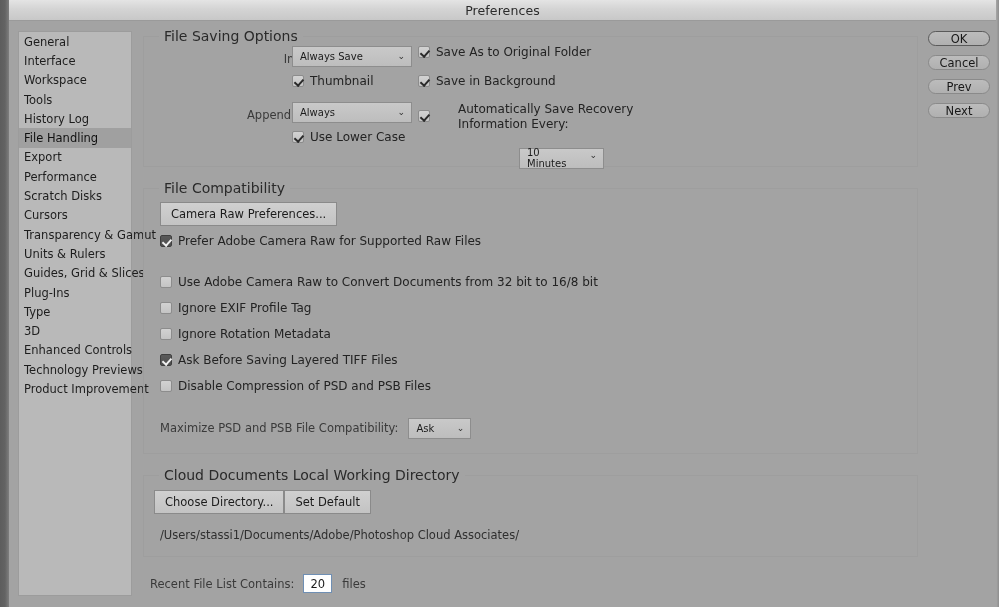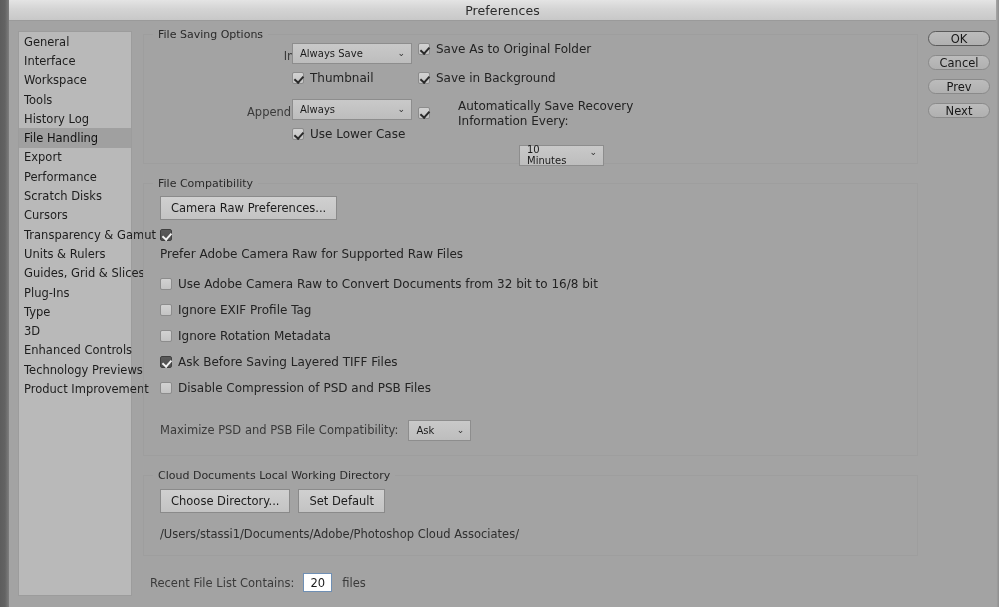--- a/index.html
+++ b/index.html
@@ -81,24 +81,24 @@
   .content { position: absolute; left: 143px; top: 28px; width: 775px; }
 
   fieldset.group {
     border: 1px solid #9e9e9e;
     border-radius: 0;
     margin: 0 0 13px 0;
     padding: 0;
     position: relative;
   }
   fieldset.group > legend {
-    font-size: 11px;
+    font-size: 14px;
     color: #2a2a2a;
     padding: 0 5px;
-    margin-left: 9px;
+    margin-left: 15px;
   }
   .group-body { padding: 2px 10px 12px 10px; }
 
   .lbl { font-size: 11.5px; color: #3a3a3a; }
   .lbl-dark { font-size: 12px; color: #232323; }
 
   
   select.ui-select, .ui-select {
     -webkit-appearance: none; appearance: none;
     background: linear-gradient(to bottom, #c9c9c9 0%, #bdbdbd 100%);
@@ -309,21 +309,21 @@
       </div>
     </fieldset>
 
     <fieldset class="group">
       <legend>File Compatibility</legend>
       <div class="group-body" style="padding-top:6px; padding-bottom:14px;">
 
         <button class="rect-btn" style="margin:0 0 8px 6px;">Camera Raw Preferences...</button>
 
         <div id="compat-checkboxes">
-            <div class="cbrow" style="margin: 0px 0px 16px 6px; flex-direction: column;">
+            <div class="cbrow" style="margin: 0px 0px 27px 6px;">
               <span class="cb checked dark"></span>
               <span class="lbl-dark">Prefer Adobe Camera Raw for Supported Raw Files</span>
             </div>
             <div class="cbrow" style="margin: 0px 0px 12px 6px;">
               <span class="cb"></span>
               <span class="lbl-dark">Use Adobe Camera Raw to Convert Documents from 32 bit to 16/8 bit</span>
             </div>
             <div class="cbrow" style="margin: 0px 0px 12px 6px;">
               <span class="cb"></span>
               <span class="lbl-dark">Ignore EXIF Profile Tag</span>
@@ -351,21 +351,21 @@
             <span class="chev">⌄</span>
           </span>
         </div>
 
       </div>
     </fieldset>
 
     <fieldset class="group">
       <legend>Cloud Documents Local Working Directory</legend>
       <div class="group-body" style="padding-top:7px; padding-bottom:14px;">
-        <div class="fsrow" style="gap:8px; margin-left:6px;">
+        <div class="fsrow" style="gap:0; margin-left:0;">
           <button class="rect-btn">Choose Directory...</button>
           <button class="rect-btn">Set Default</button>
         </div>
         <div class="path-text" style="margin:14px 0 0 6px;">/Users/stassi1/Documents/Adobe/Photoshop Cloud Associates/</div>
       </div>
     </fieldset>
 
     <div class="fsrow" style="margin-top:17px; margin-left:7px;">
       <span class="lbl" style="margin-right:9px;">Recent File List Contains:</span>
       <input class="num-input" value="20" style="">

